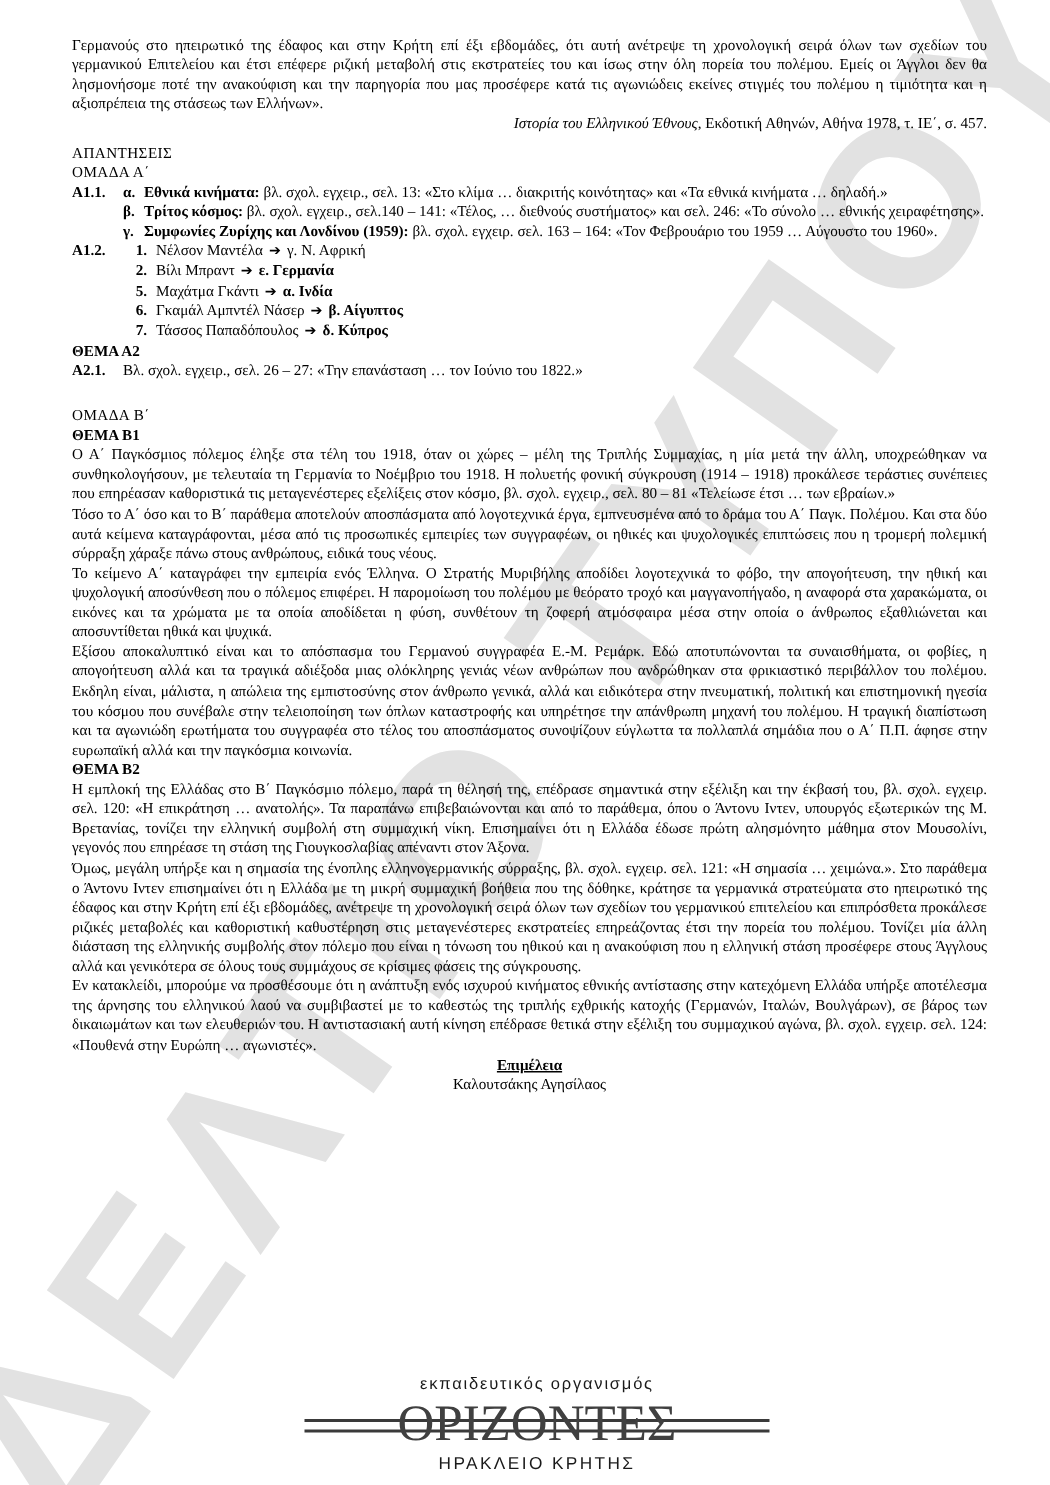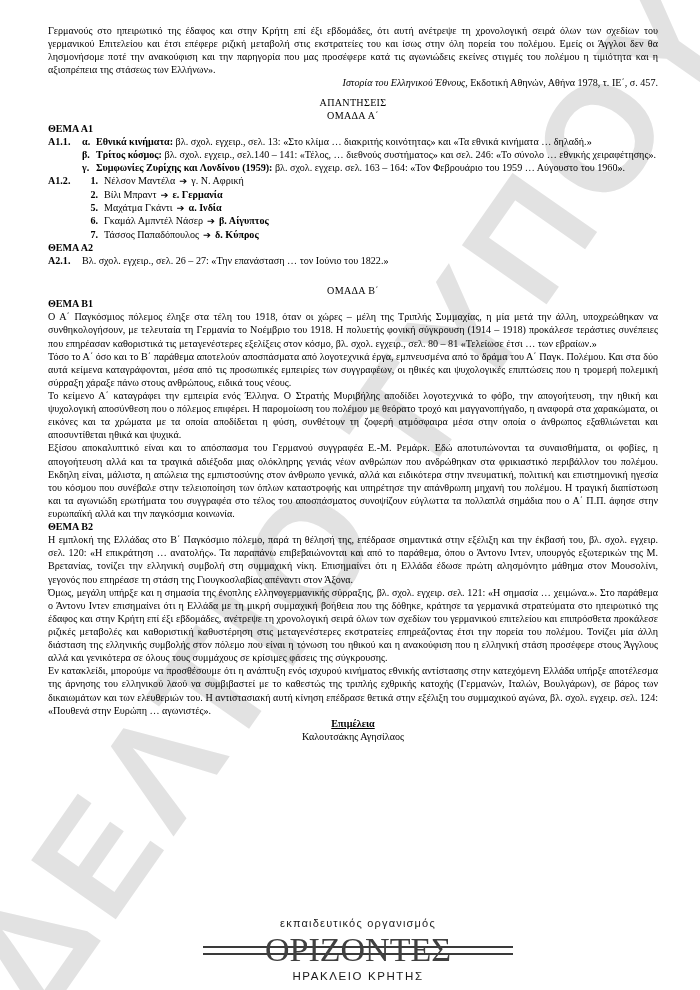--- a/index.html
+++ b/index.html
@@ -58,21 +58,20 @@
     text-indent: 0;
   }
   .src-line {
     margin: 0;
     text-align: right;
     font-style: italic;
   }
   .src-line .roman { font-style: normal; }
 
   .center {
-    text-align: center;
     margin: 0;
   }
   .gap-sm { height: 6px; }
   .gap-lg { height: 17px; }
 
   .title-answers {
     font-weight: 400;
     letter-spacing: 0.3px;
   }
   .group-head {
@@ -205,21 +204,20 @@
 
     <p class="para">Γερμανούς στο ηπειρωτικό της έδαφος και στην Κρήτη επί έξι εβδομάδες, ότι αυτή ανέτρεψε τη χρονολογική σειρά όλων των σχεδίων του γερμανικού Επιτελείου και έτσι επέφερε ριζική μεταβολή στις εκστρατείες του και ίσως στην όλη πορεία του πολέμου. Εμείς οι Άγγλοι δεν θα λησμονήσομε ποτέ την ανακούφιση και την παρηγορία που μας προσέφερε κατά τις αγωνιώδεις εκείνες στιγμές  του πολέμου η τιμιότητα και η αξιοπρέπεια της στάσεως των Ελλήνων».</p>
 
     <p class="src-line"><span>Ιστορία του Ελληνικού Έθνους</span><span class="roman">, Εκδοτική Αθηνών, Αθήνα 1978, τ. ΙΕ΄, σ. 457.</span></p>
 
     <div class="gap-sm"></div>
 
     <p class="center title-answers">ΑΠΑΝΤΗΣΕΙΣ</p>
     <p class="center group-head">ΟΜΑΔΑ Α΄</p>
 
-    <p class="theme-head">ΘΕΜΑ Α1</p>
 
     <div class="qrow">
       <span class="qlabel">Α1.1.</span>
       <span class="sublabel">α.</span>
       <span class="qbody"><b>Εθνικά κινήματα:</b><span> βλ. σχολ. εγχειρ., σελ. 13: «Στο κλίμα … διακριτής κοινότητας» και «Τα εθνικά κινήματα … δηλαδή.»</span></span>
     </div>
 
     <div class="qrow indent-a">
       <span class="sublabel">β.</span>
       <span class="qbody"><b>Τρίτος κόσμος:</b><span> βλ. σχολ. εγχειρ., σελ.140 – 141: «Τέλος, … διεθνούς συστήματος» και σελ. 246: «Το σύνολο … εθνικής χειραφέτησης».</span></span>

